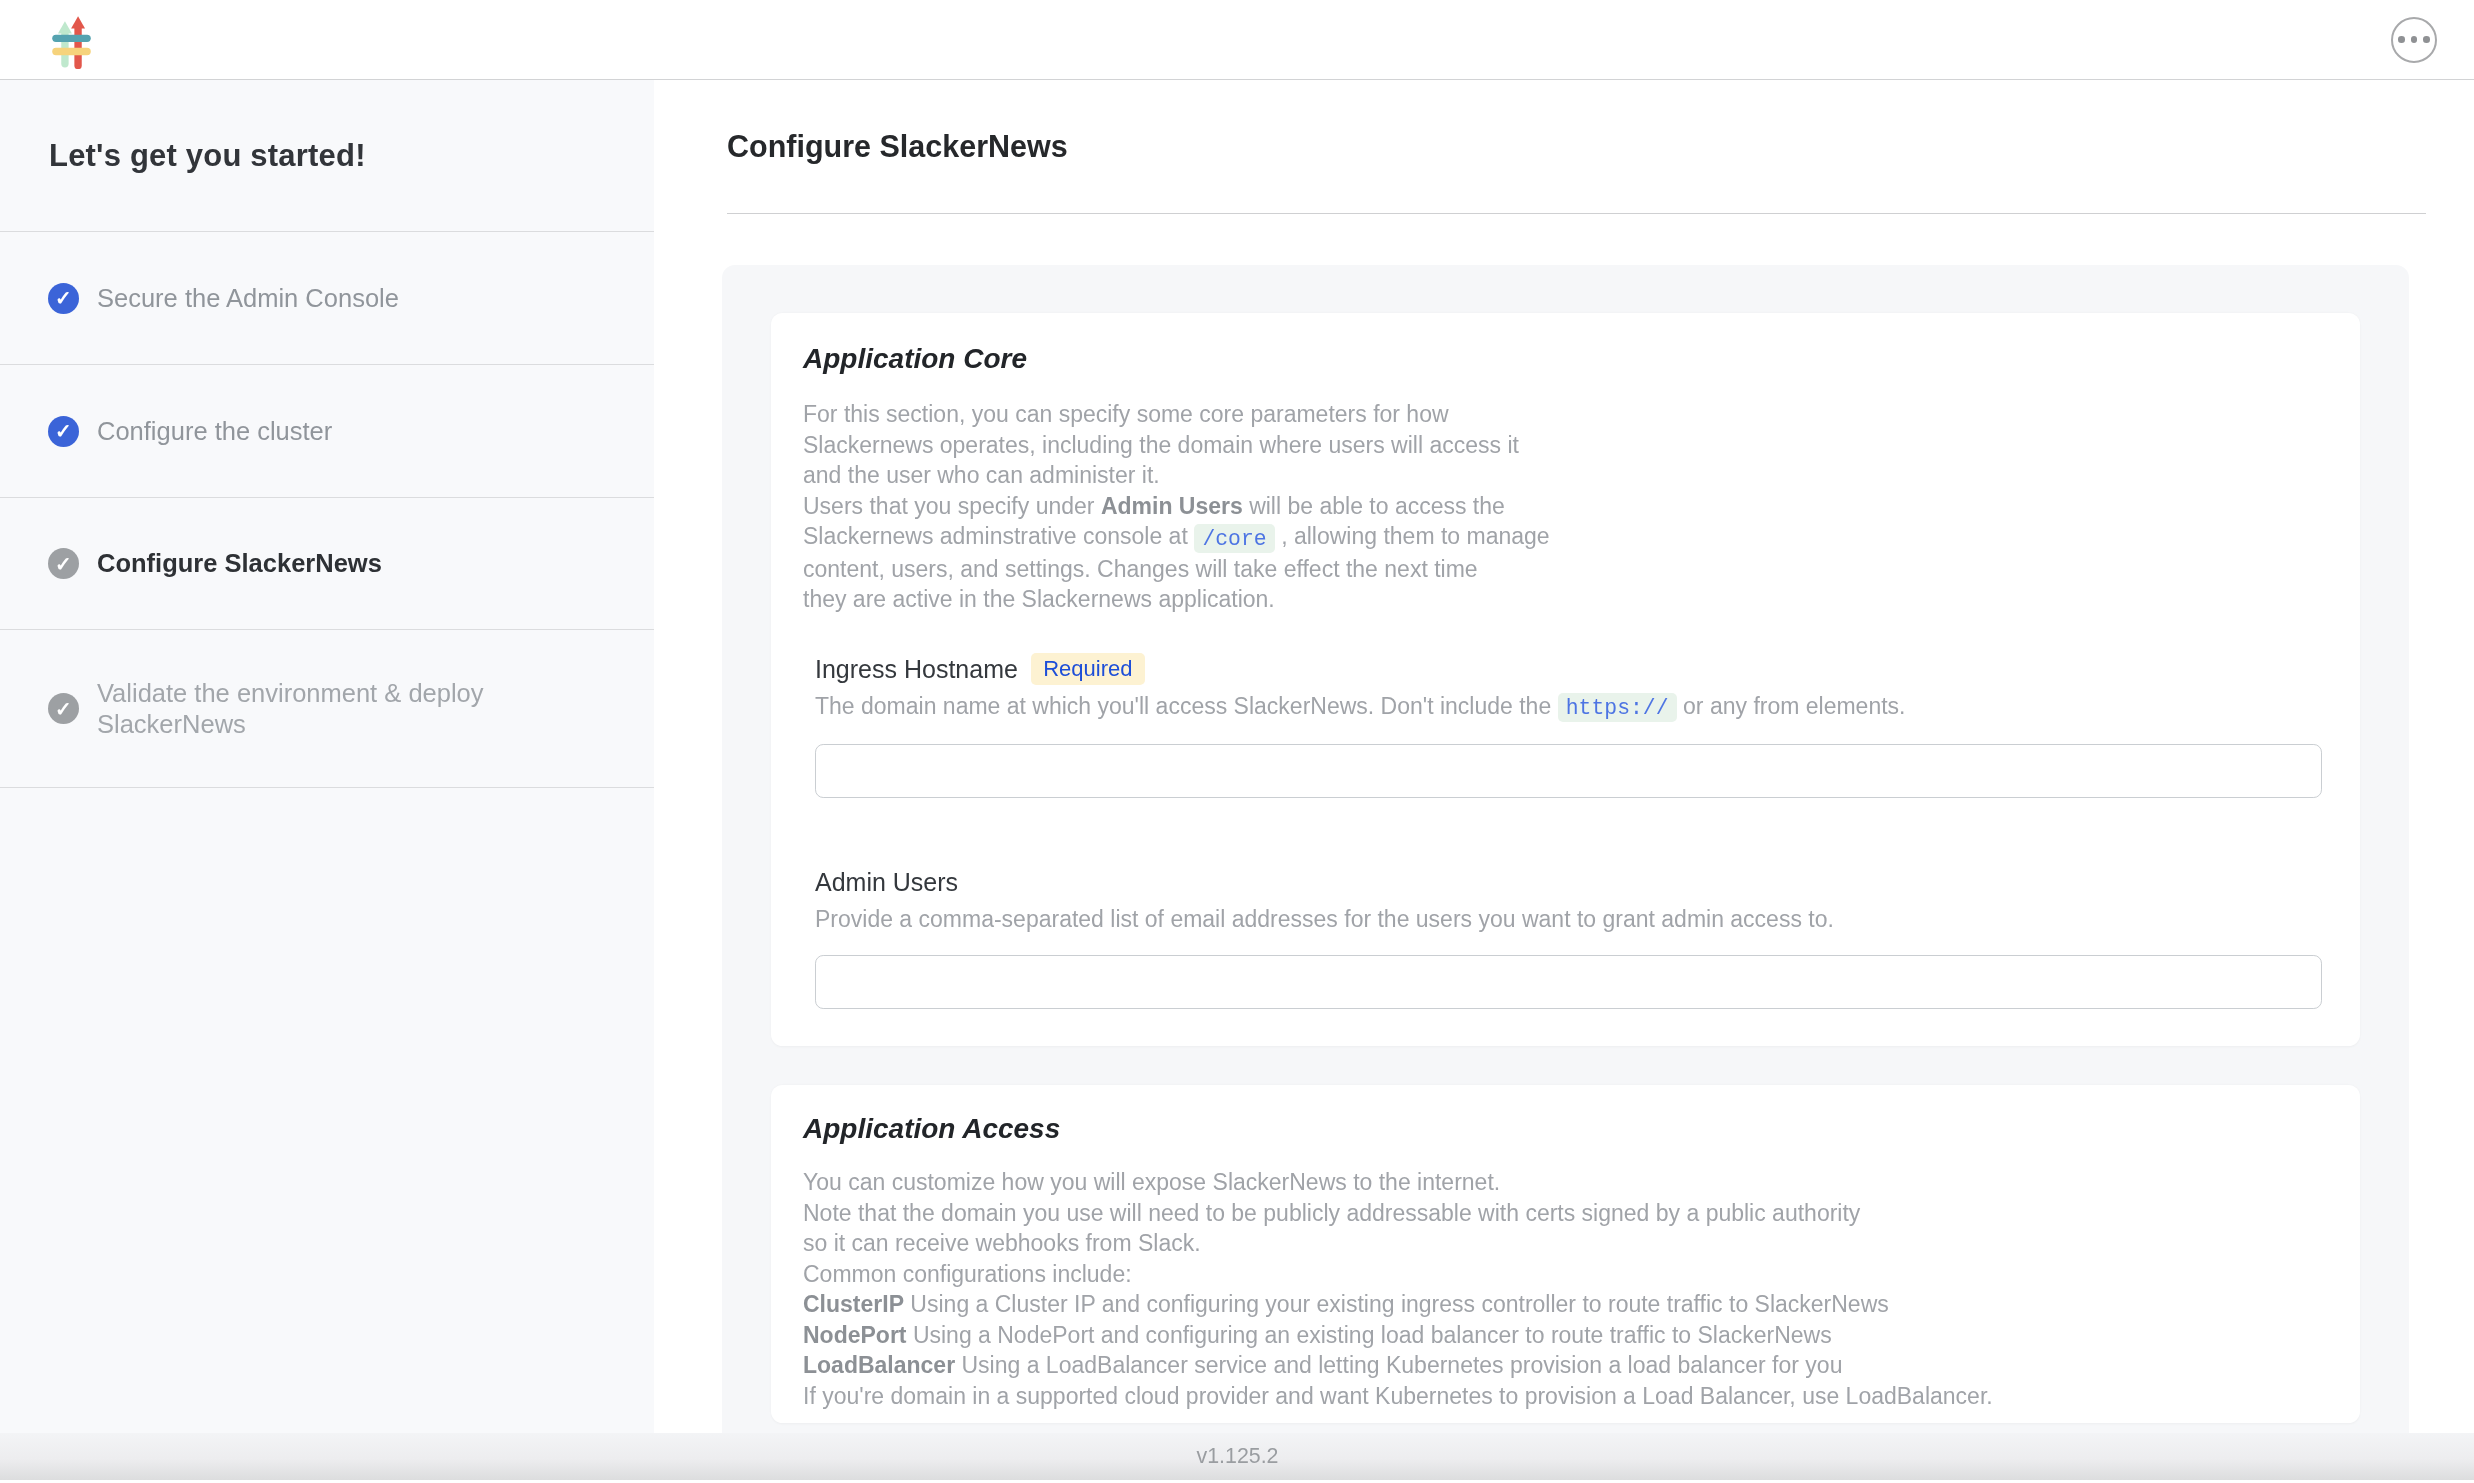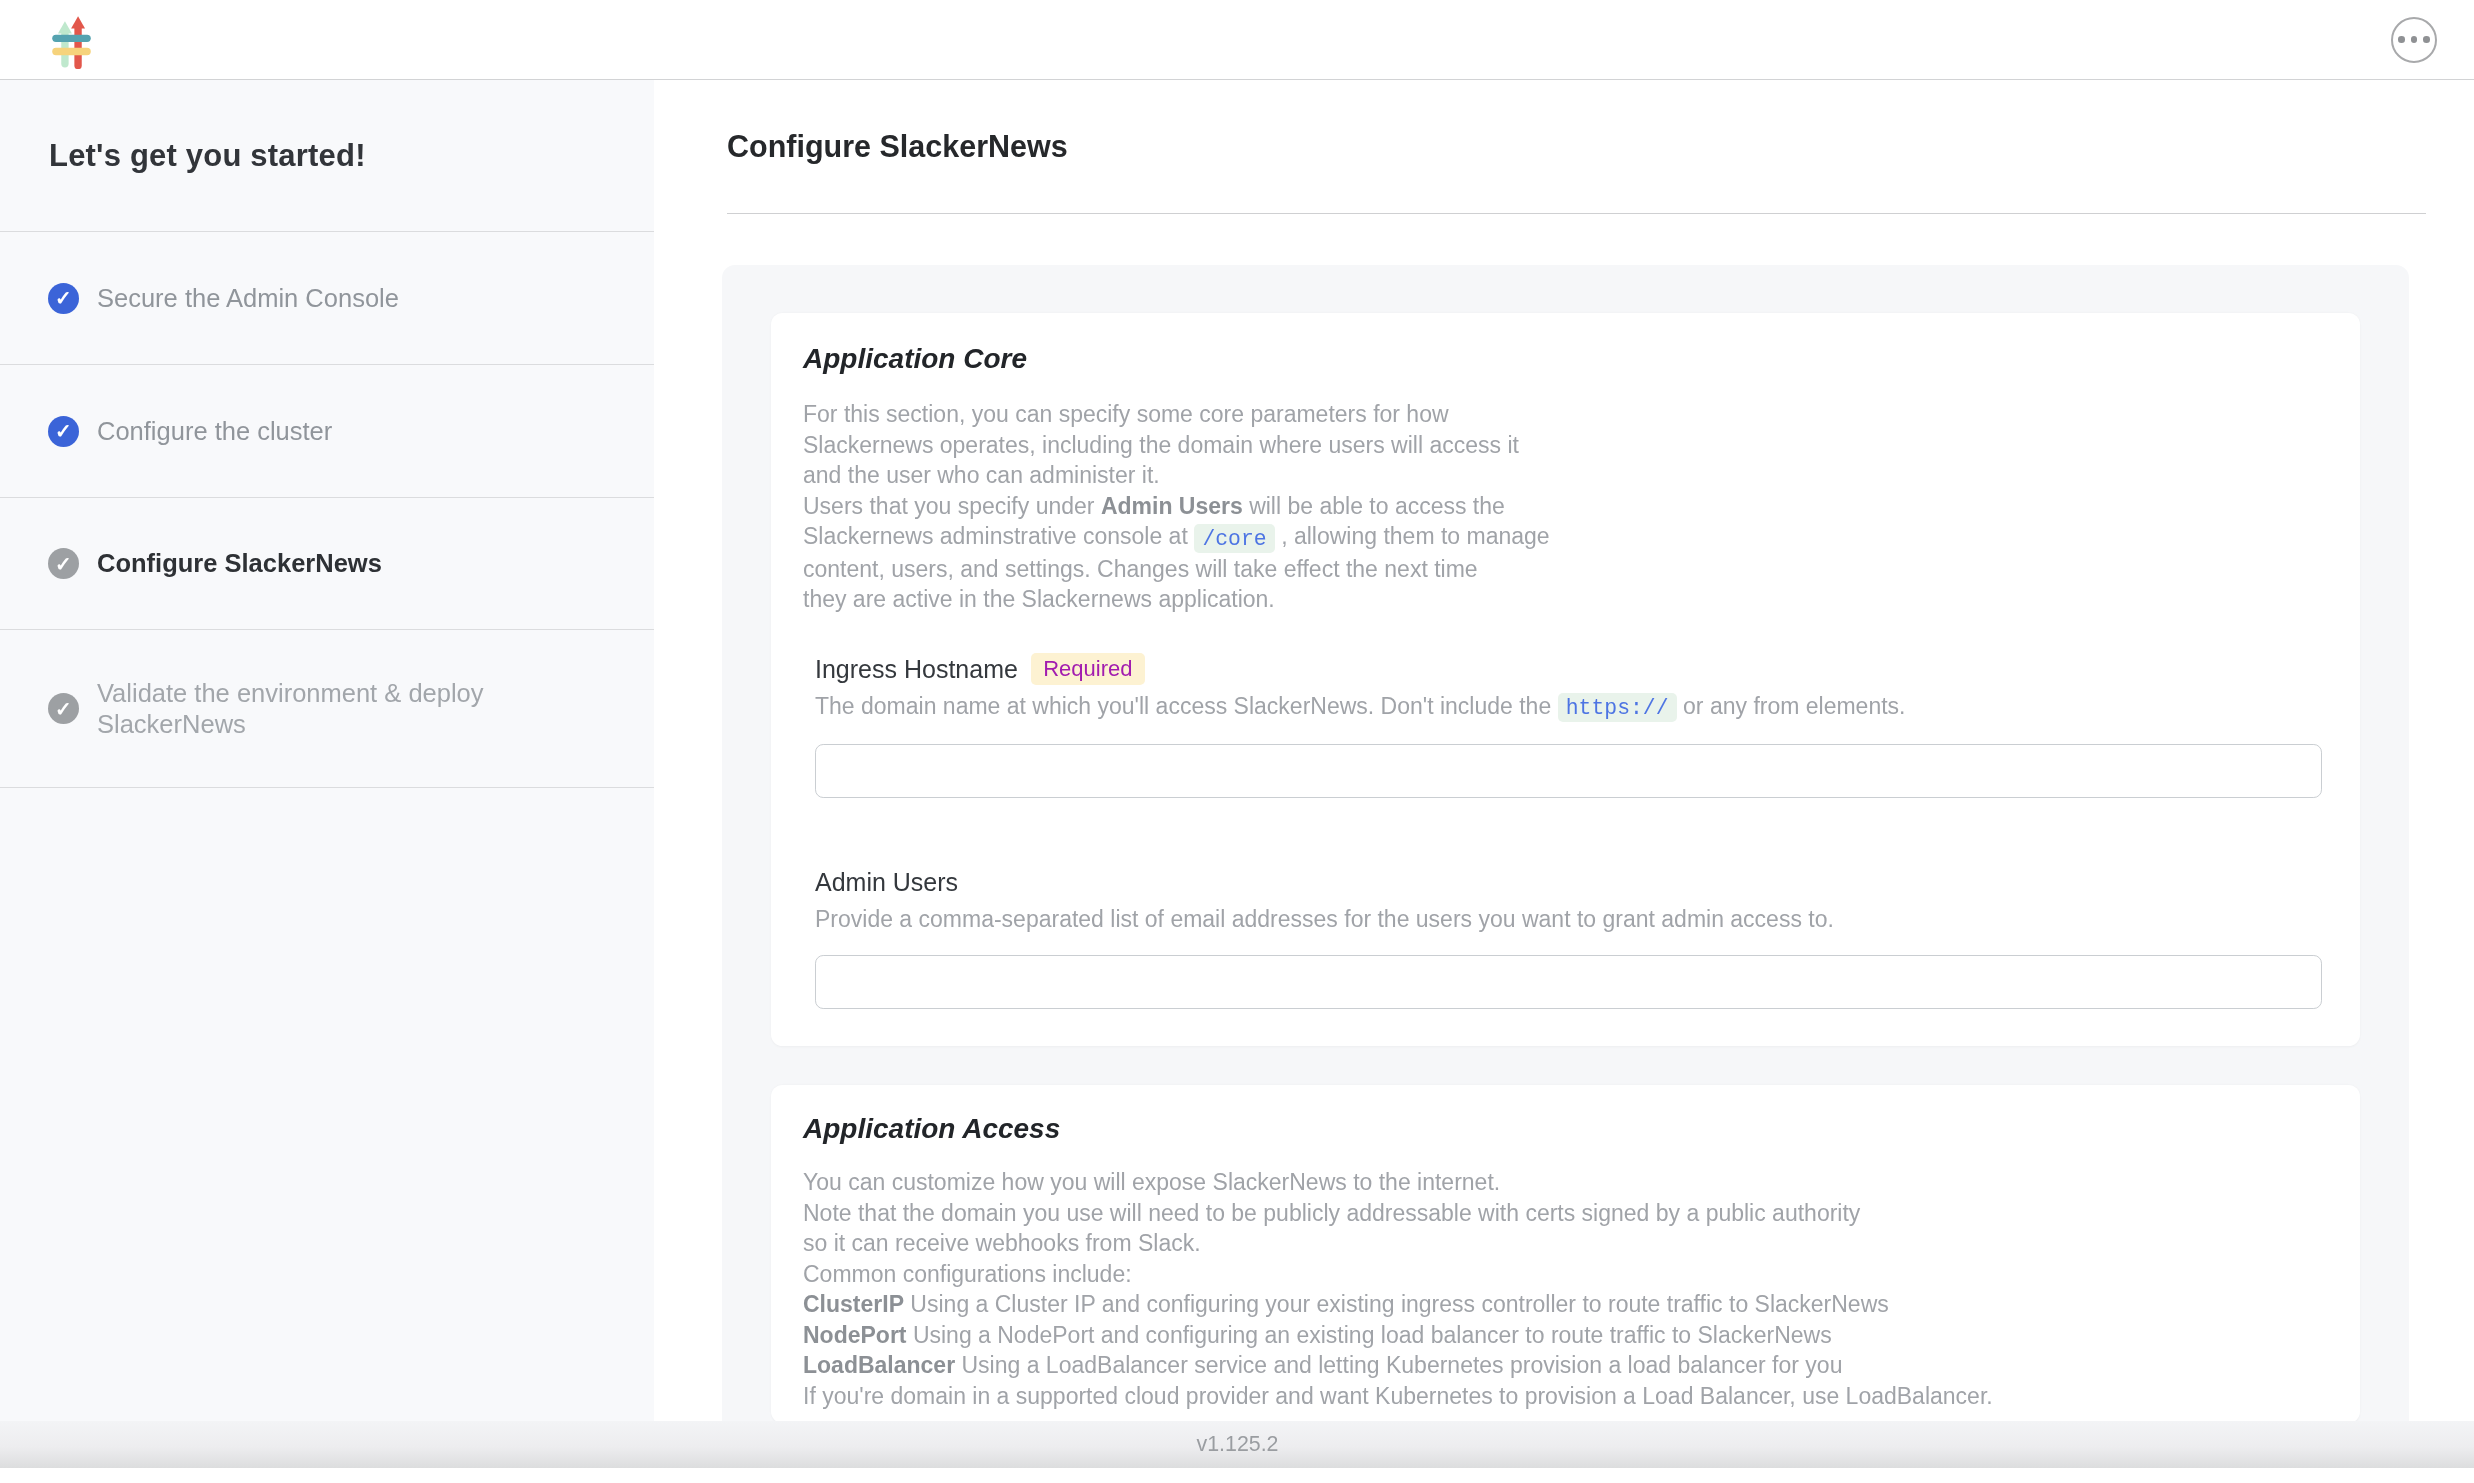--- a/index.html
+++ b/index.html
@@ -43,26 +43,26 @@
   .card-access h2 { margin-bottom:21.4px; }
   .desc { font-size:23px; line-height:30.5px; color:#a0a3a8; }
   .desc .b { font-weight:bold; color:#8c9095; }
   .chip { font-family:"Liberation Mono", monospace; font-size:21.4px; color:#4d74e3; background:#e9f3eb; border-radius:5px; padding:2.5px 8.2px; }
 
   .fields { margin-left:12px; margin-right:5px; }
   .field-1 { margin-top:38px; }
   .field-2 { margin-top:68px; }
   .field-label-row { display:flex; align-items:center; gap:13px; height:33px; }
   .field-label { font-size:25px; color:#34383d; }
-  .badge-required { font-size:22px; color:#a21caf; background:#fdf2d2; border-radius:5px; padding:4.1px 12.3px; line-height:1.1; }
+  .badge-required { font-size:22px; color:#1d4ed8; background:#fdf2d2; border-radius:5px; padding:4.1px 12.3px; line-height:1.1; }
   .field-help { margin-top:5px; font-size:23px; line-height:31px; color:#a0a3a8; }
   .text-input { display:block; width:100%; height:54px; margin-top:20px; border:1.6px solid #caced2; border-radius:8.2px; background:#fff; font-size:23px; color:#333; padding:0 16.5px; outline:none; }
 
   
-  .footer { position:absolute; left:0; bottom:16px; width:2475px; height:47px; background:linear-gradient(180deg,#f3f4f6 0%,#ededef 55%,#dcddde 100%); display:flex; align-items:center; justify-content:center; }
+  .footer { position:absolute; left:0; bottom:4px; width:2475px; height:47px; background:linear-gradient(180deg,#f3f4f6 0%,#ededef 55%,#dcddde 100%); display:flex; align-items:center; justify-content:center; }
   .version { font-size:21.4px; color:#9a9da1; }
 </style>
 </head>
 <body>
 
 <div class="root">
 
   <div class="topbar">
     <svg class="logo" viewBox="0 0 50 70">
       <path d="M17 64 V24" stroke="#bfe8cd" stroke-width="9" stroke-linecap="round" fill="none"></path>

